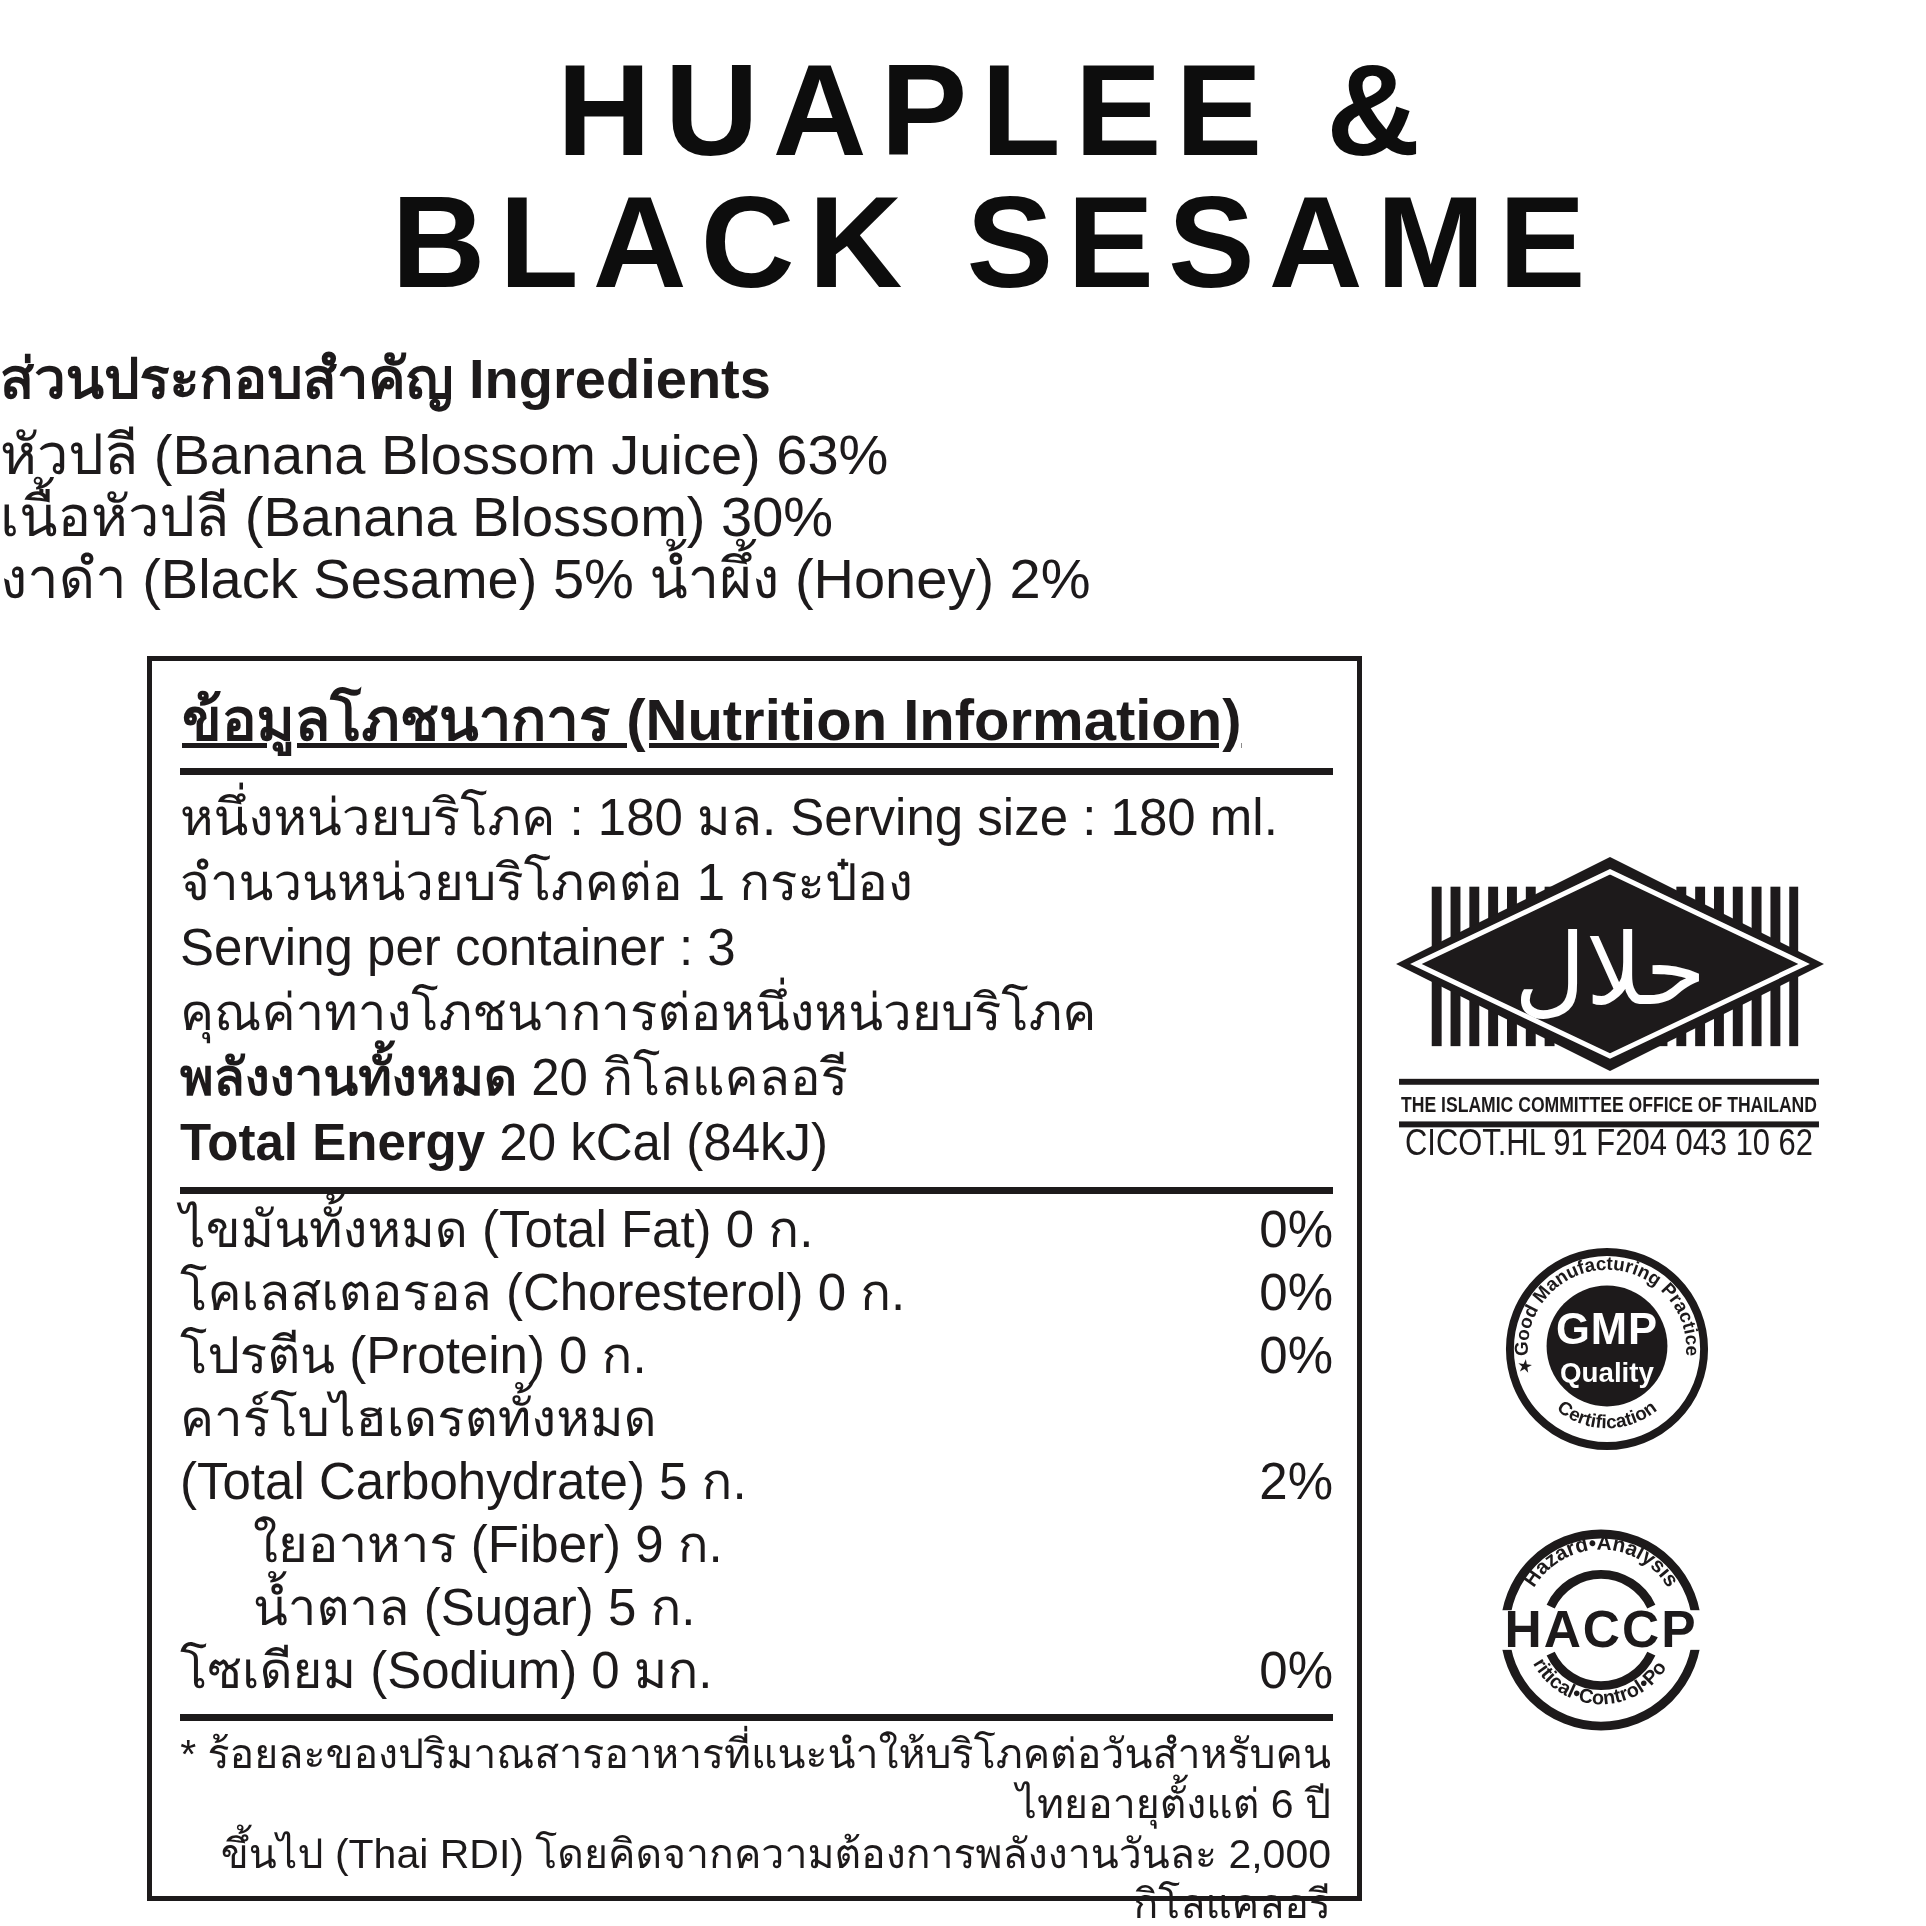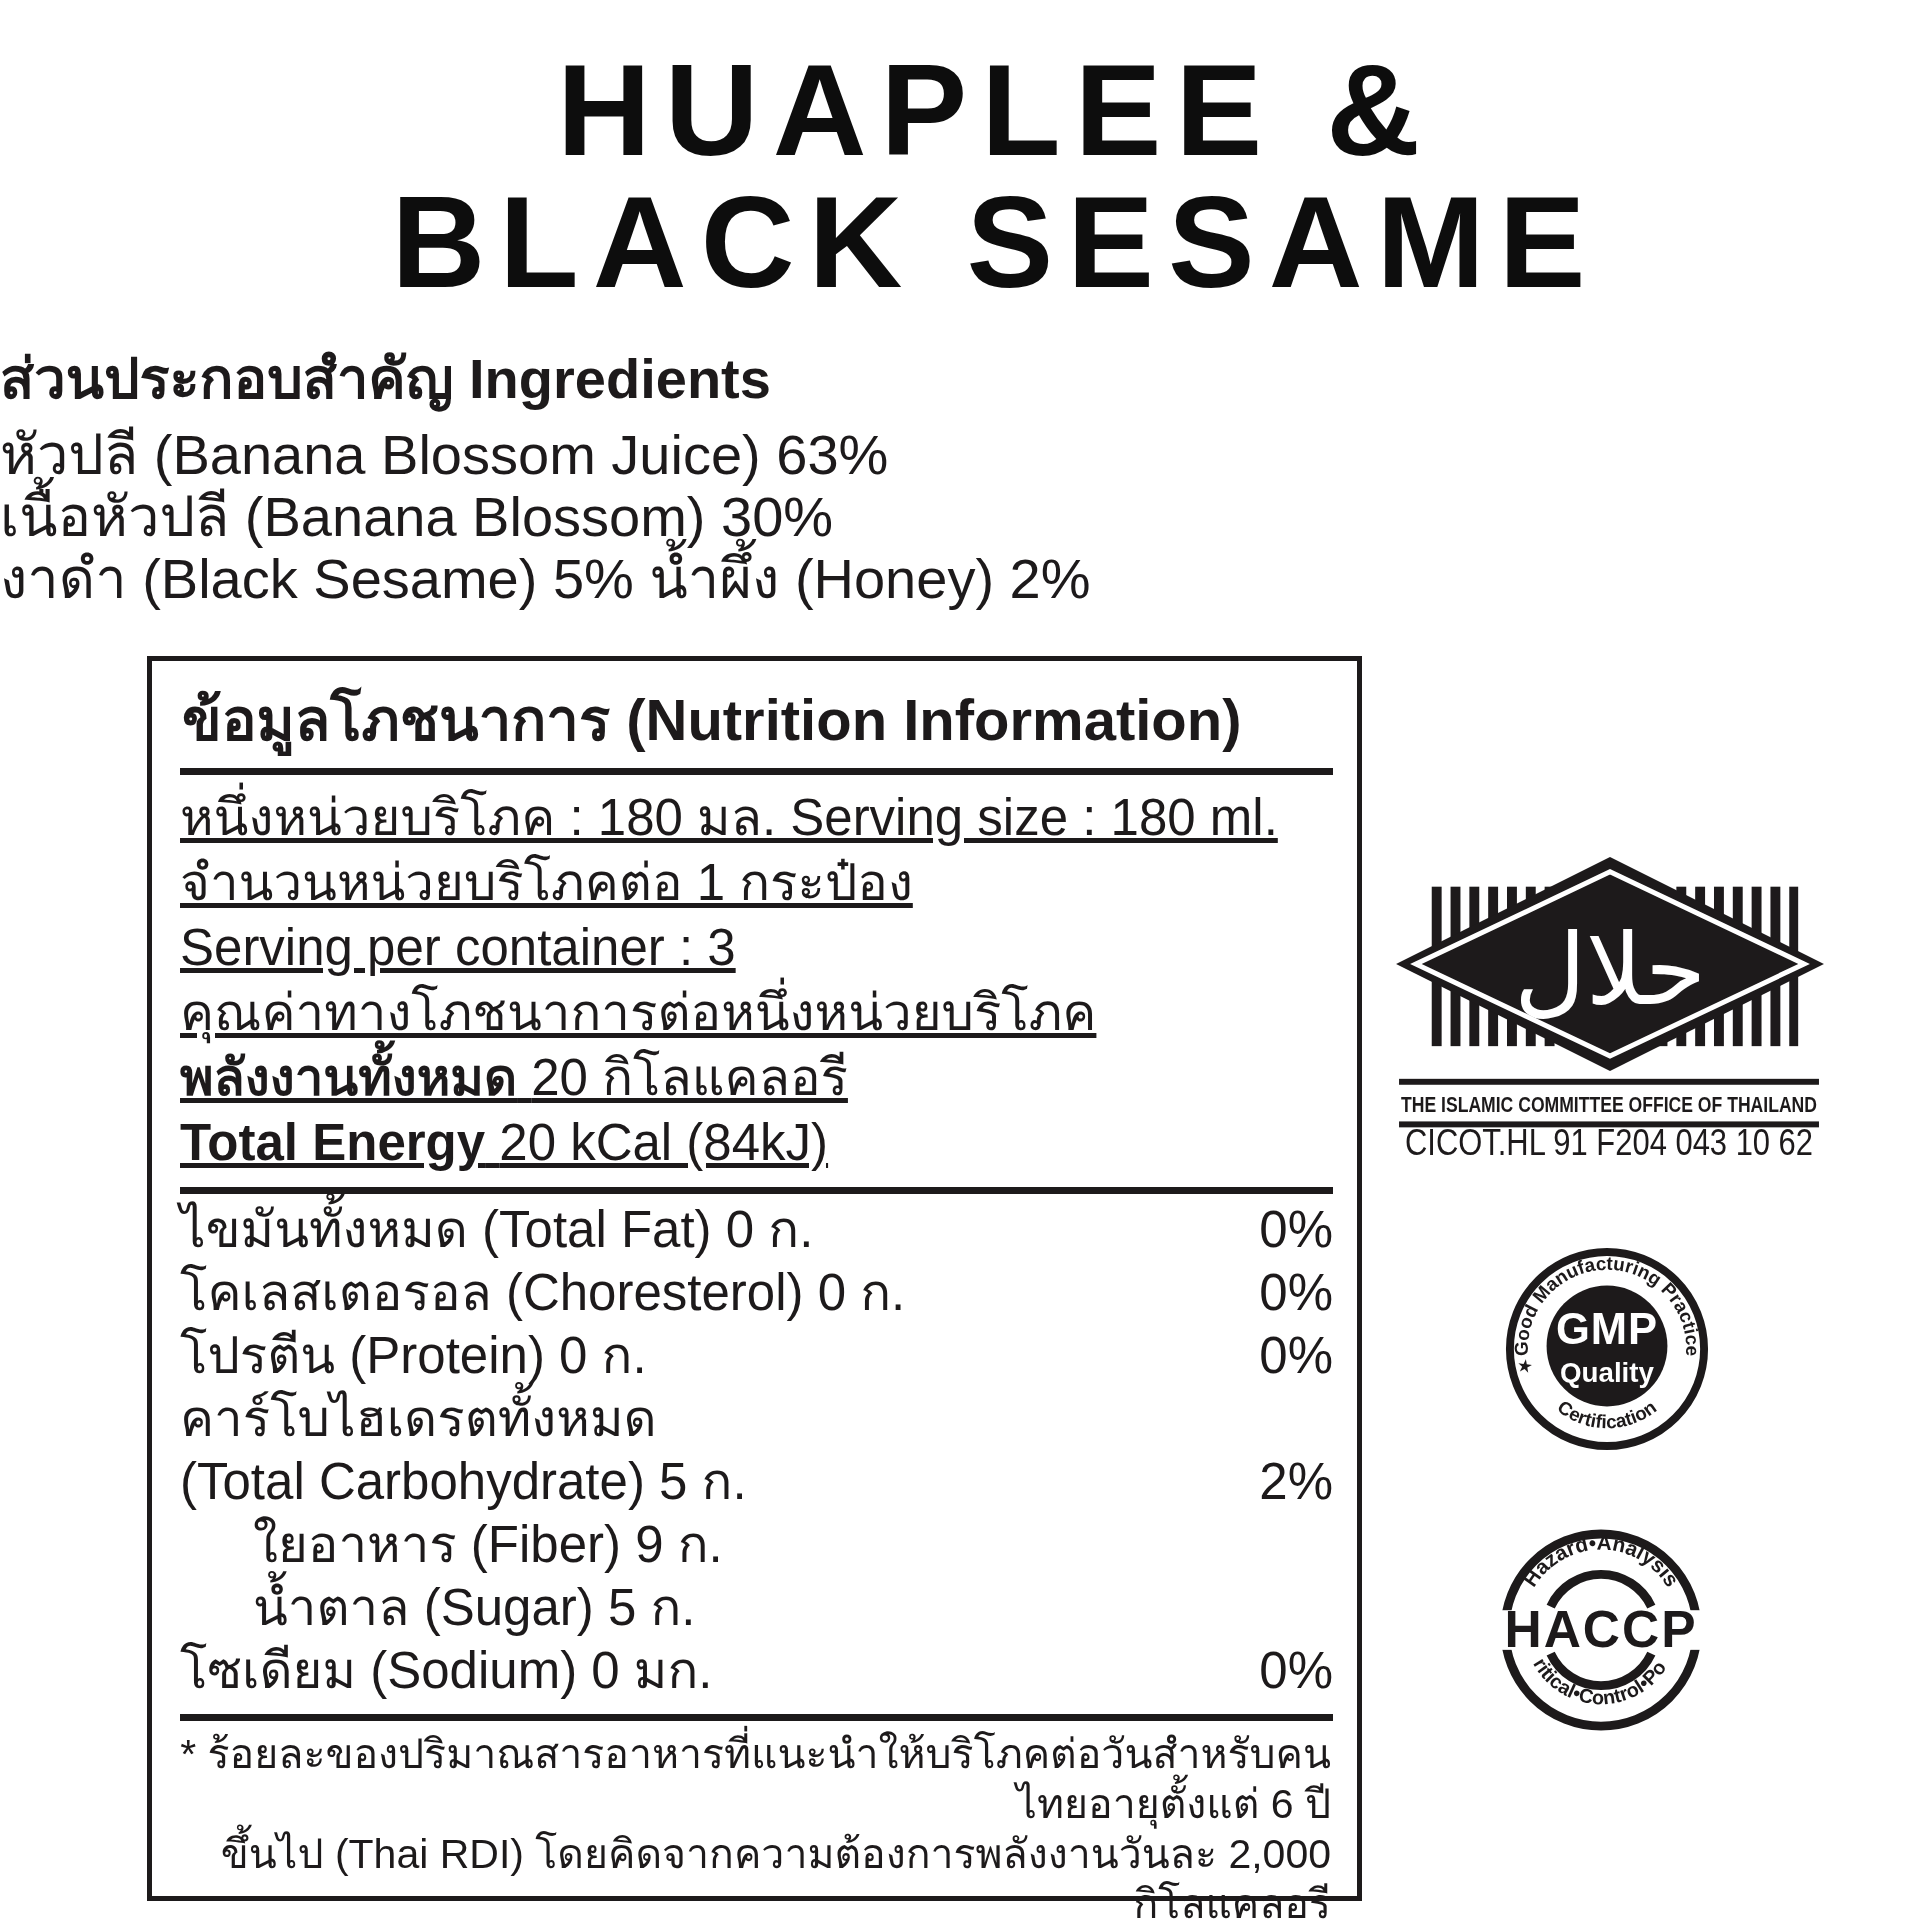--- a/index.html
+++ b/index.html
@@ -22,25 +22,25 @@
   
   .ingredients { position:absolute; top:343px; left:0; width:100%; text-align:left; }
   .ingredients .heading { font-size:56px; font-weight:bold; line-height:71px; margin-bottom:10px; }
   .ingredients .line { font-size:56px; line-height:62px; }
 
   
   .nbox {
     position:absolute; left:147px; top:656px; width:1215px; height:1245px;
     border:5px solid var(--ink); padding:14px 24px 0 28px; background:var(--bg);
   }
-  .nbox .nheader { font-size:58px; font-weight:bold; line-height:73px; margin:8px 0 0 2px; white-space:nowrap; }
+  .nbox .nheader { font-size:58px; font-weight:bold; line-height:73px; margin:8px 0 0 2px; white-space:nowrap;text-decoration:underline; }
   .rule { height:7px; background:var(--ink); }
   .rule1 { margin-top:12px; }
   .serving { margin-top:10px; }
-  .serving .sline { font-size:51px; line-height:65px; white-space:nowrap;text-decoration:underline; }
+  .serving .sline { font-size:51px; line-height:65px; white-space:nowrap; }
   .b { font-weight:bold; }
   .rule2 { margin-top:12px; }
   .rdi-header { font-size:45px; line-height:55px; text-align:right; margin-top:8px; }
   .rows { margin-top:4px;text-align:right; }
   .nrow { display:flex; justify-content:space-between; font-size:51px; line-height:63px; }
   .nrow .npct { font-weight:normal; }
   .nrow.indent { padding-left:73px; }
   .rule3 { margin-top:12px; }
   .footnote { margin-top:8px; text-align:right; font-size:41px; line-height:50px; padding-right:2px; }
 

